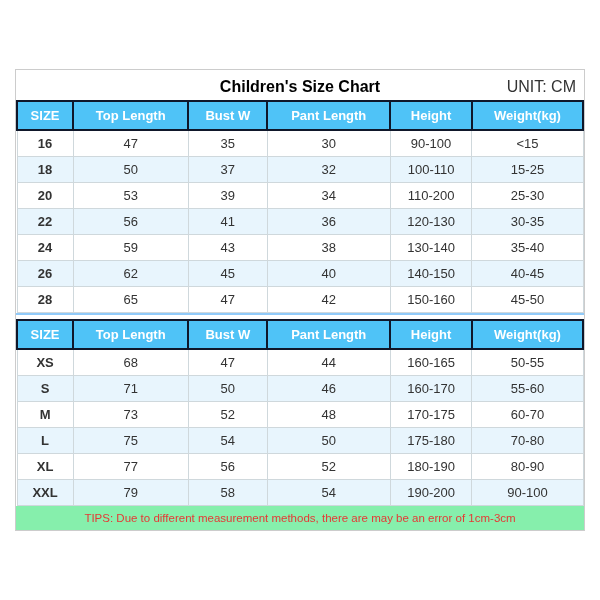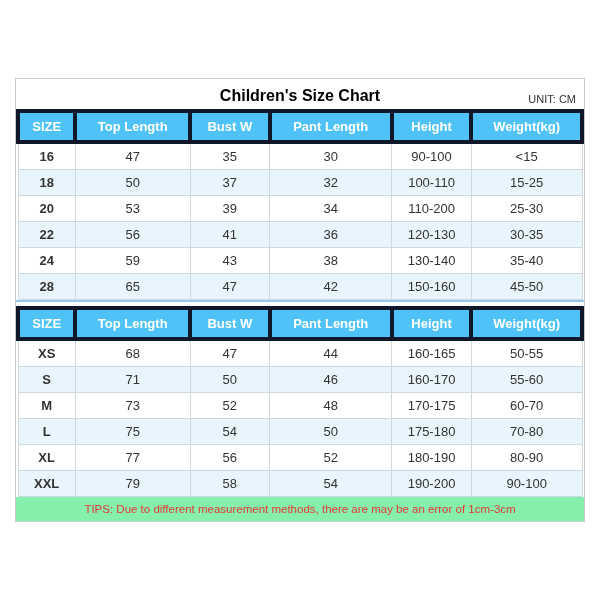--- a/index.html
+++ b/index.html
@@ -21,21 +21,21 @@
     table {
       width: 100%;
       border-collapse: collapse;
     }
     thead tr th {
       background: #4fc3f7;
       color: #fff;
       font-weight: bold;
       text-align: center;
       padding: 6px 4px;
-      border: 4px solid #0f172a;
+      border: 2px solid #0f172a;
       font-size: 13px;
     }
     tbody tr td {
       text-align: center;
       padding: 5px 4px;
       border: 1px solid #cfd8dc;
       font-size: 13px;
       color: #333;
     }
     tbody tr:nth-child(odd) td {
@@ -69,21 +69,21 @@
       background: #fff;
     }
     .header-title {
       font-weight: bold;
       font-size: 16px;
       text-align: center;
     }
     .unit-text {
       position: absolute;
       right: 8px;
-      font-size: 11px;
+      font-size: 16px;
       color: #333;
     }
   </style>
 </head>
 <body>
 
 <div class="container">
 
   <div class="header-row">
     <span class="header-title">Children's Size Chart</span>
@@ -136,20 +136,28 @@
         </tr>
         <tr>
           <td class="size-col">24</td>
           <td>59</td>
           <td>43</td>
           <td>38</td>
           <td>130-140</td>
           <td>35-40</td>
         </tr>
         <tr>
+          <td class="size-col">26</td>
+          <td>62</td>
+          <td>45</td>
+          <td>40</td>
+          <td>140-150</td>
+          <td>40-45</td>
+        </tr>
+        <tr>
           <td class="size-col">28</td>
           <td>65</td>
           <td>47</td>
           <td>42</td>
           <td>150-160</td>
           <td>45-50</td>
         </tr>
       </tbody>
   </table>
 

